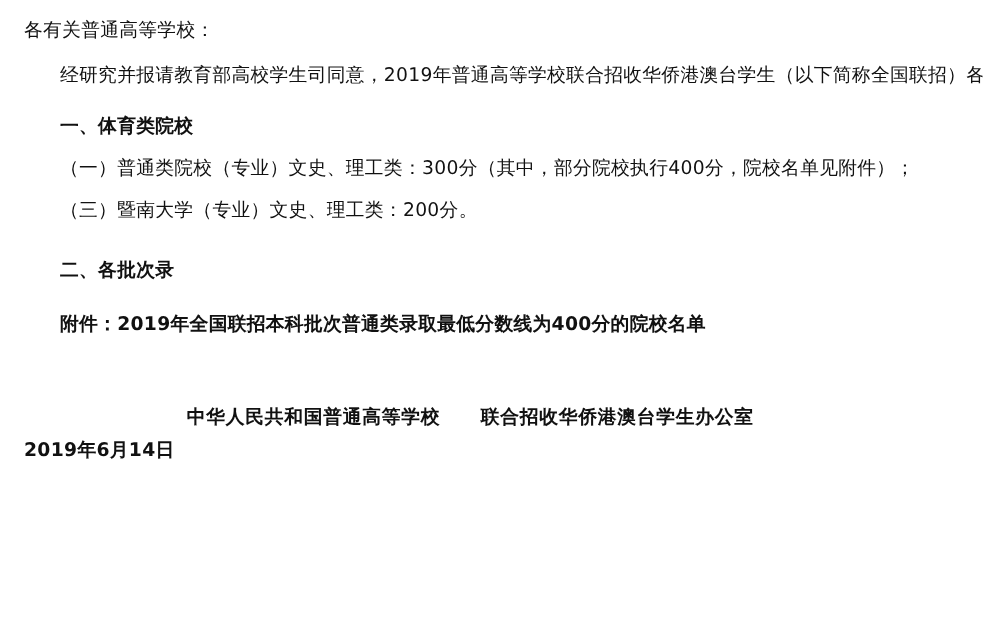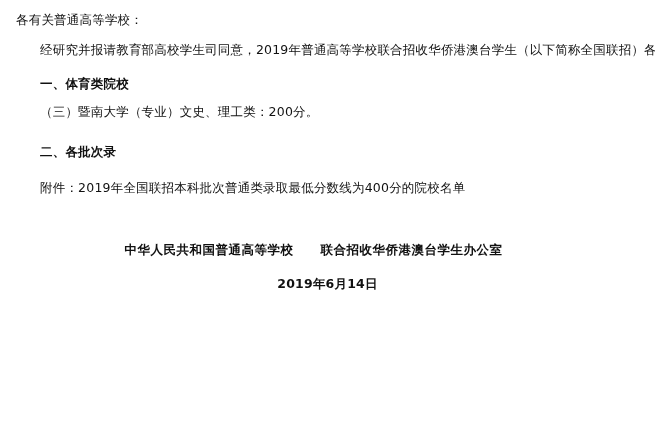--- a/index.html
+++ b/index.html
@@ -48,55 +48,56 @@
   .item {
     margin-left: 24px;
     margin-bottom: 12px;
   }
   .plain-indent {
     margin-left: 24px;
     margin-bottom: 12px;
   }
   .attach {
     margin-left: 24px;
-    font-weight: normal;
+    font-weight: bold;
     margin-top: 20px;
   }
   .signature {
     margin-top: 46px;
     text-align: center;
     padding-right: 34px;
     font-weight: bold;
   }
   .sign-org {
     letter-spacing: 0.5px;
   }
   .sign-gap {
     display: inline-block;
     width: 18px;
   }
   .date {
-    margin-top: 18px;
-    text-align: center;
+    margin-top: 6px;
+    text-align: left;
     padding-right: 6px;
     font-weight: bold;
   }
 </style>
 </head>
 <body>
 
 <div class="page">
 
   <div class="line salutation">各有关普通高等学校：</div>
 
   <div class="line para para-indent">经研究并报请教育部高校学生司同意，2019年普通高等学校联合招收华侨港澳台学生（以下简称全国联招）各批次录</div>
 
   <div class="spacer-md"></div>
 
   <div class="line section-head">一、体育类院校</div>
+  <div class="line item">（一）普通类院校（专业）文史、理工类：300分（其中，部分院校执行400分，院校名单见附件）；</div>
   <div class="line item">（三）暨南大学（专业）文史、理工类：200分。</div>
 
   <div class="spacer-sm"></div>
 
   <div class="line section-head">二、各批次录</div>
 
   <div class="line attach">附件：2019年全国联招本科批次普通类录取最低分数线为400分的院校名单</div>
 
   <div class="line signature">
     <span class="sign-org">中华人民共和国普通高等学校</span>

